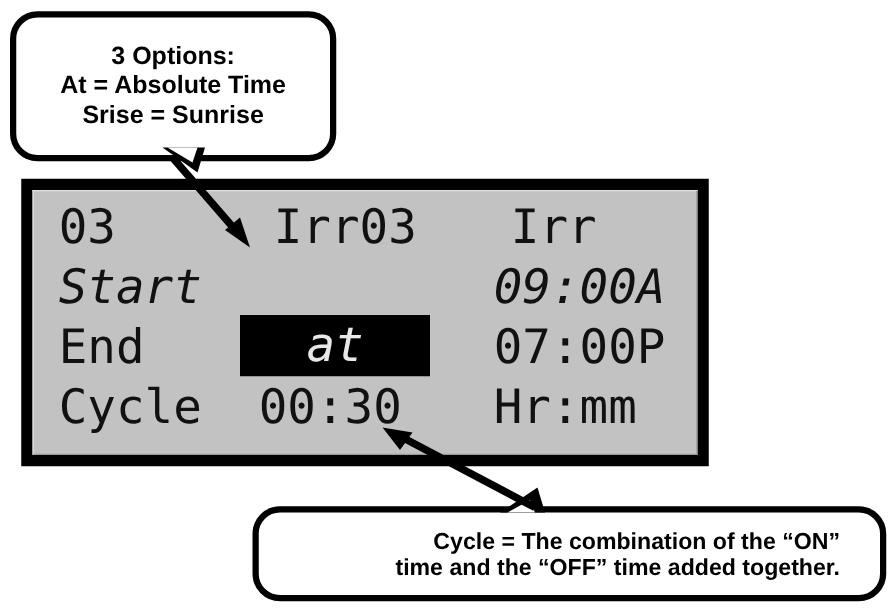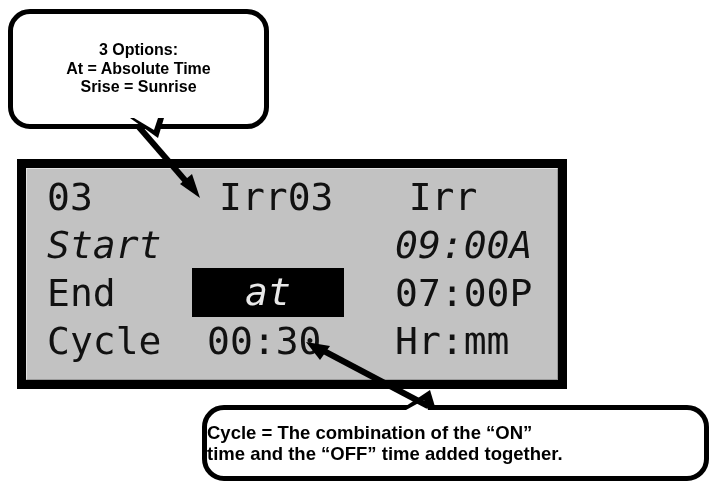--- a/index.html
+++ b/index.html
@@ -45,31 +45,31 @@
 
   #callout-options {
     left: 8px;
     top: 9px;
     width: 261px;
     height: 120px;
     align-items: center;
     padding: 2px 6px;
   }
   #callout-options .callout-line {
-    font-size: 16px;
+    font-size: 20px;
     text-align: center;
   }
 
   #callout-cycle {
     left: 202px;
     top: 405px;
     width: 507px;
     height: 76px;
-    align-items: flex-start;
-    padding: 2px 0;
+    align-items: flex-end;
+    padding: 2px 32px;
   }
   #callout-cycle .callout-line {
     font-size: 18.5px;
     text-align: left;
   }
 
   
   .tail-svg {
     position: absolute;
     z-index: 7;
@@ -87,21 +87,20 @@
   #lcd-frame {
     position: absolute;
     left: 17px;
     top: 143px;
     width: 550px;
     height: 230px;
     background: #000000;
     box-sizing: border-box;
     padding: 9px;
     z-index: 3;
-    margin-top: 16px;
   }
   #lcd-screen {
     position: relative;
     width: 100%;
     height: 100%;
     background: #c2c2c2;
     box-sizing: border-box;
     border-top: 1px solid #e2e2e2;
     border-left: 1px solid #e2e2e2;
     border-right: 1px solid #9a9a9a;

